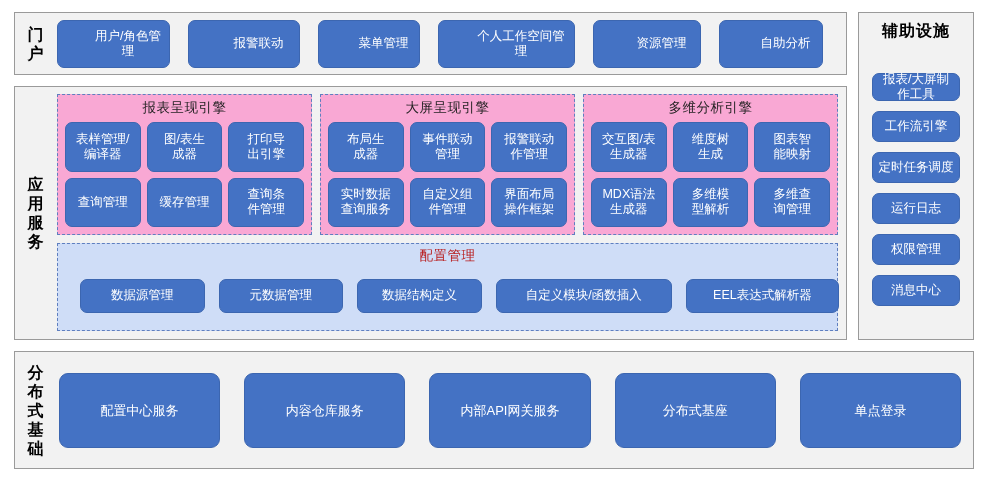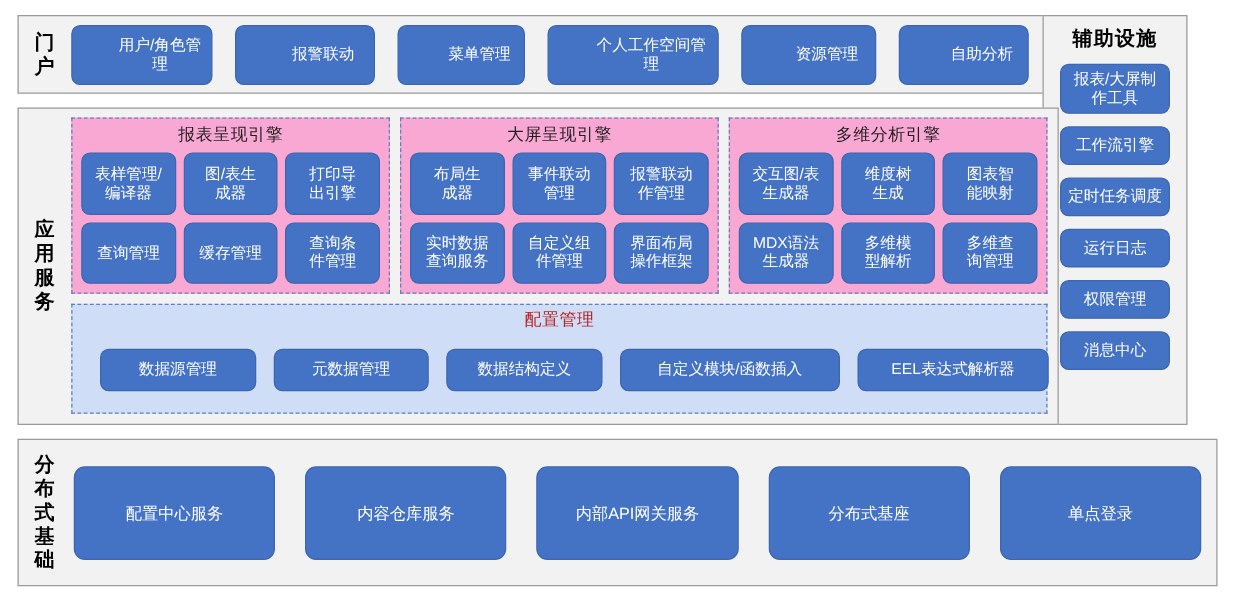--- a/index.html
+++ b/index.html
@@ -76,21 +76,21 @@
     padding-right: 10px;
   }
   .portal-row .btn {
     height: 48px;
     flex: 0 0 auto;
     padding-left: 33px;
   }
 
   
   #aux-section {
-    left: 834px;
+    left: 858px;
     top: 12px;
     width: 116px;
     height: 328px;
     flex-direction: column;
     align-items: center;
     padding: 8px 0 6px 0;
   }
   #aux-title {
     font-weight: bold;
     font-size: 16px;
@@ -102,21 +102,21 @@
     display: flex;
     flex-direction: column;
     gap: 10px;
     width: 100%;
     align-items: center;
   }
   .aux-list .btn {
     width: 88px;
     height: 31px;
   }
-  .aux-list .btn.tall { height: 40px; }
+  .aux-list .btn.tall { height: 28px; margin-top: 22px; }
 
   
   #app-section {
     left: 14px;
     top: 86px;
     width: 833px;
     height: 254px;
     align-items: stretch;
   }
   #app-label {

